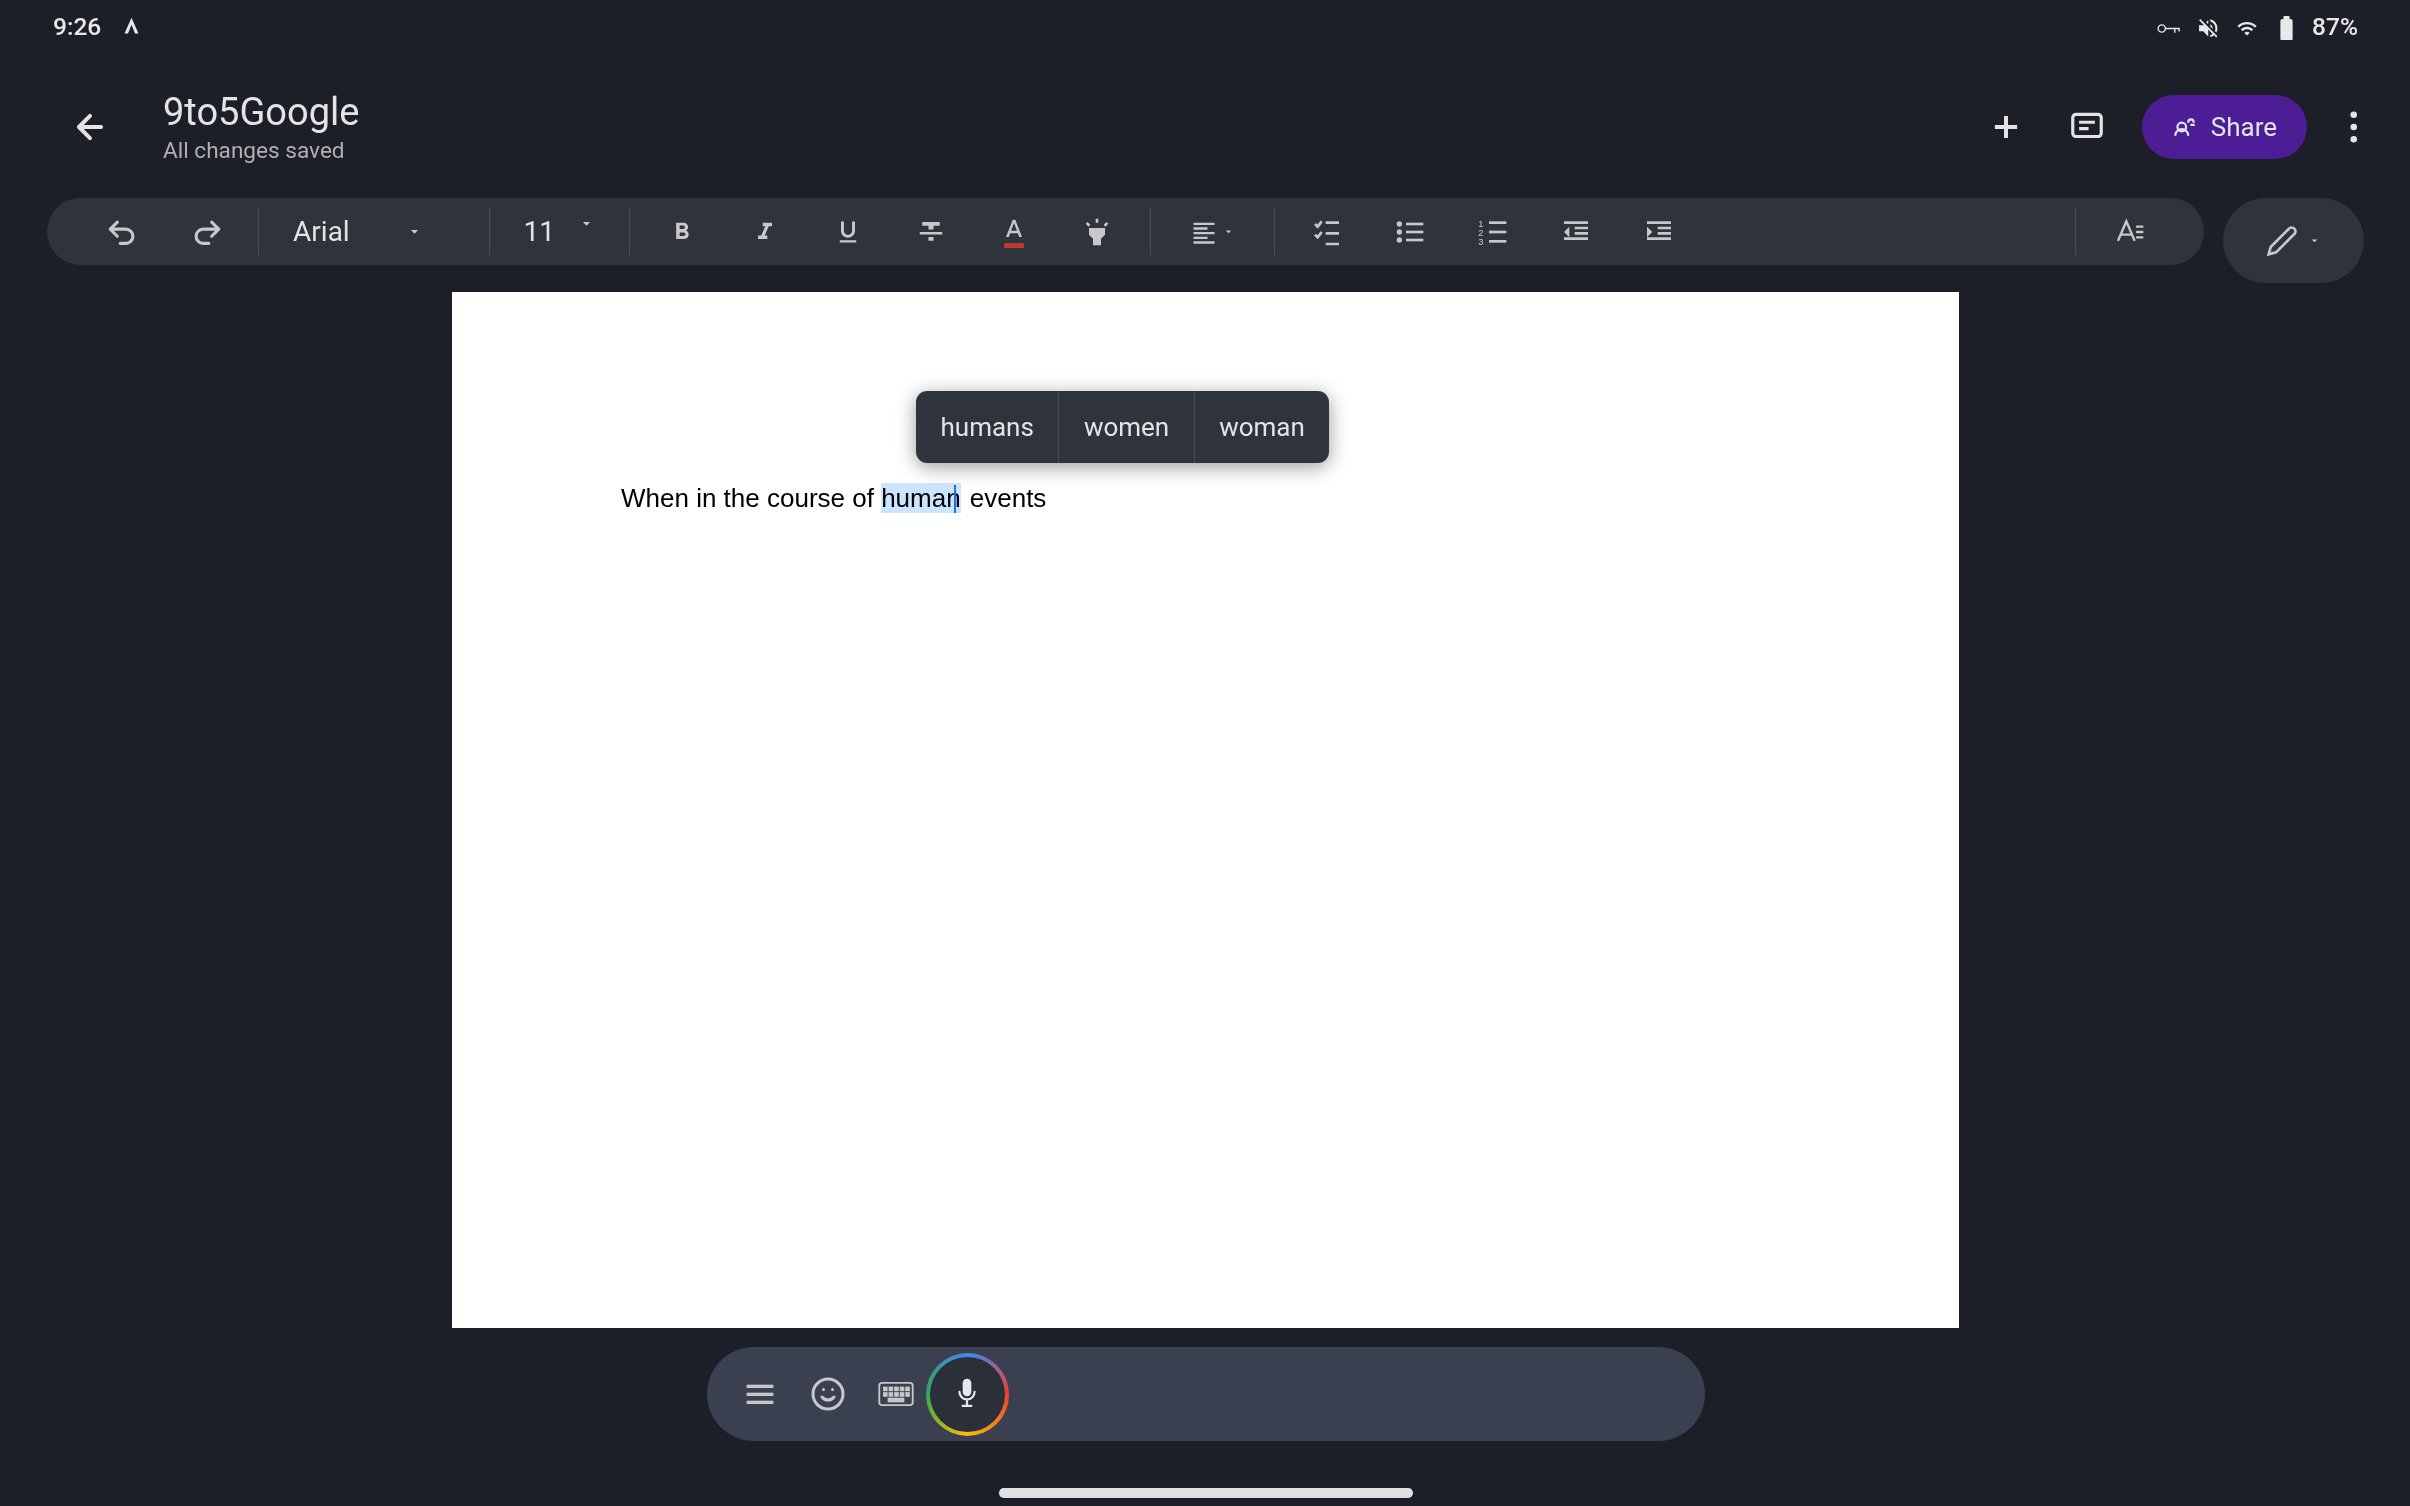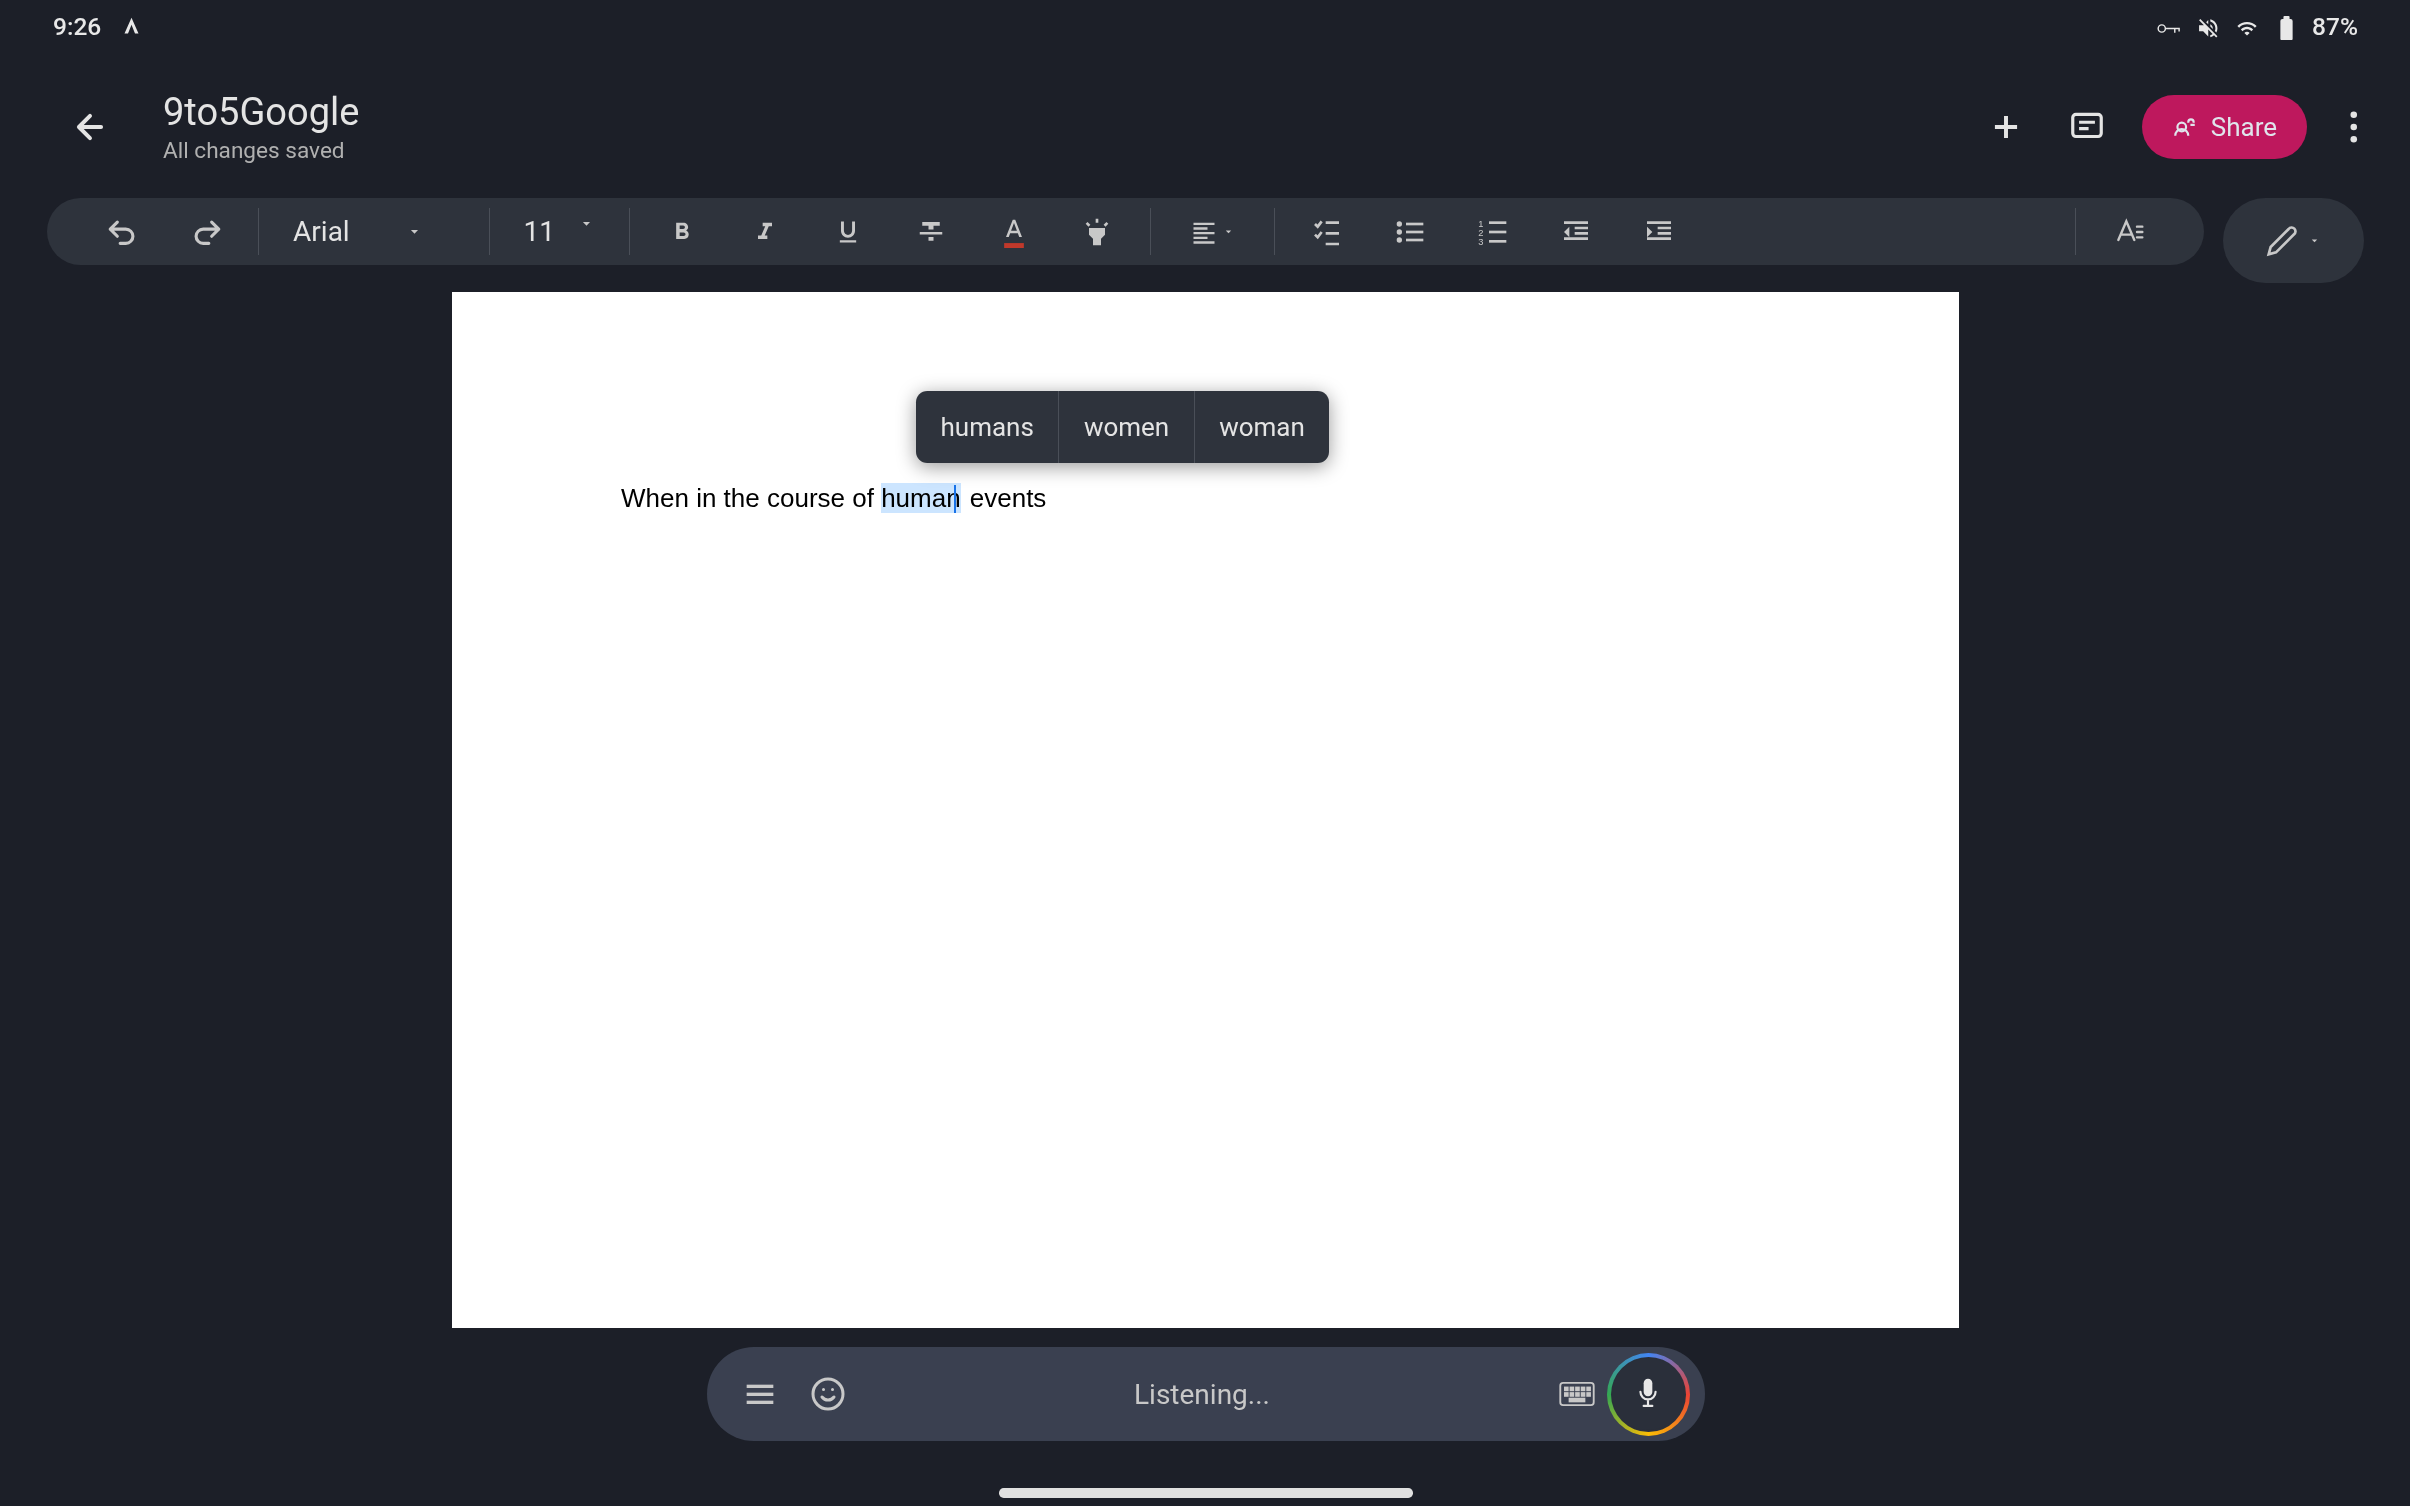--- a/index.html
+++ b/index.html
@@ -107,21 +107,21 @@
       display: flex;
       align-items: center;
       justify-content: center;
       cursor: pointer;
     }
 
     .share-button {
       display: flex;
       align-items: center;
       gap: 13px;
-      background: #be185d;
+      background: #4c1d95;
       padding: 17px 30px;
       border-radius: 38px;
       cursor: pointer;
       font-size: 26px;
       color: #e0e5ec;
     }
 
     .more-button {
       width: 38px;
       height: 53px;
@@ -567,21 +567,20 @@
         <rect x="2" y="11" width="20" height="2.5"></rect>
         <rect x="2" y="17" width="20" height="2.5"></rect>
       </svg>
   </div>
   <div class="voice-bar-btn">
     <svg width="36" height="36" viewBox="0 0 24 24" fill="none" stroke="#c8c8c8" stroke-width="2">
         <circle cx="12" cy="12" r="10"></circle>
         <path d="M8 14s1.5 2 4 2 4-2 4-2M9 9h.01M15 9h.01" stroke-linecap="round"></path>
       </svg>
   </div>
-  <div class="voice-status">Listening...</div>
   <div class="voice-bar-btn">
     <svg width="38" height="26" viewBox="0 0 40 28" fill="none" stroke="#c8c8c8" stroke-width="2">
         <rect x="2" y="2" width="36" height="24" rx="3"></rect>
         <rect x="7" y="7" width="3" height="3" fill="#c8c8c8"></rect>
         <rect x="13" y="7" width="3" height="3" fill="#c8c8c8"></rect>
         <rect x="19" y="7" width="3" height="3" fill="#c8c8c8"></rect>
         <rect x="25" y="7" width="3" height="3" fill="#c8c8c8"></rect>
         <rect x="31" y="7" width="3" height="3" fill="#c8c8c8"></rect>
         <rect x="7" y="13" width="3" height="3" fill="#c8c8c8"></rect>
         <rect x="13" y="13" width="3" height="3" fill="#c8c8c8"></rect>

